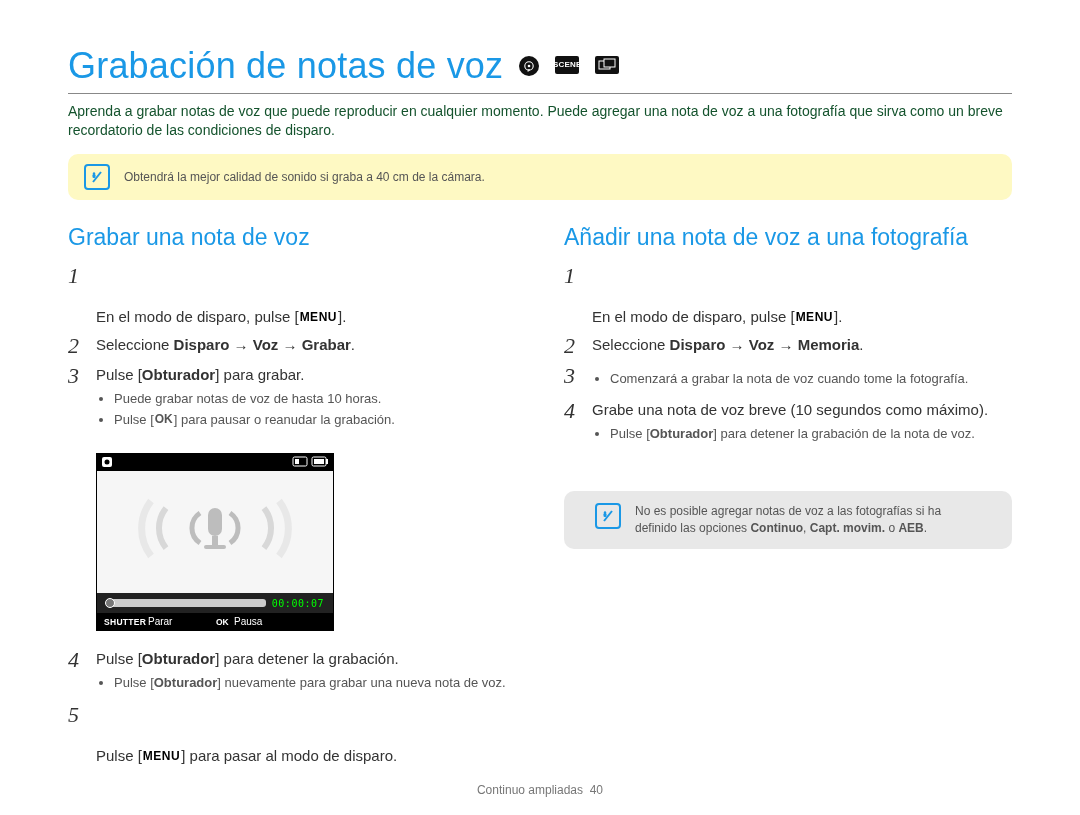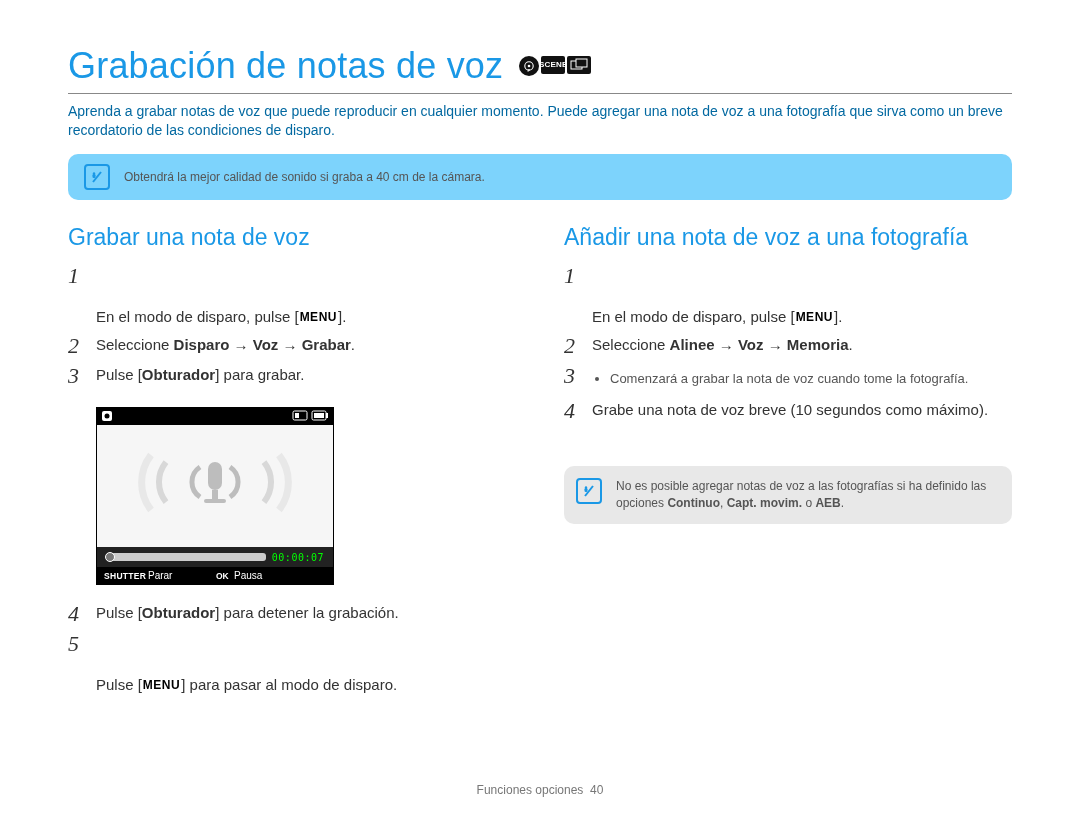--- a/index.html
+++ b/index.html
@@ -26,50 +26,50 @@
     margin: 0 0 2px 0;
     border-bottom: 1px solid #888;
     padding-bottom: 6px;
     letter-spacing: 0.2px;
     display: flex;
     align-items: center;
     gap: 10px;
   }
   .mode-icons {
     display: inline-flex;
-    gap: 2px;
+    gap: 16px;
     vertical-align: middle;
     margin-left: 6px;
   }
   .mode-icon {
     display: inline-flex;
     align-items: center;
     justify-content: center;
     width: 24px;
     height: 18px;
     background: #111;
     color: #fff;
     font-size: 8px;
     font-weight: bold;
     border-radius: 2px;
     line-height: 1;
     font-family: Arial, sans-serif;
   }
   .intro {
     font-size: 14px;
     line-height: 1.35;
-    color: #0369a1;
+    color: #14532d;
     margin: 8px 0 14px 0;
     font-weight: 300;
   }
   .info-box {
     display: flex;
     align-items: center;
     gap: 14px;
-    background: #7dd3fc;
+    background: #fef9c3;
     border-radius: 10px;
     padding: 10px 16px;
     font-size: 12px;
     color: #555;
     margin-bottom: 24px;
   }
   .info-icon {
     width: 22px;
     height: 22px;
     border: 2px solid #1a98e6;
@@ -156,21 +156,21 @@
   .device-fig {
     margin: 20px 0 14px 28px;
     width: 232px;
   }
   .info-box2 {
     display: flex;
     align-items: flex-start;
     gap: 14px;
     background: #e8e8e8;
     border-radius: 10px;
-    padding: 12px 12px;
+    padding: 12px 31px;
     font-size: 12px;
     color: #555;
     margin-top: 44px;
   }
   .info-box2 .text { line-height: 1.4; }
   .footer {
     position: absolute;
     bottom: 18px;
     width: 100%;
     left: 0;
@@ -231,20 +231,26 @@
         <li>
           <span class="step-num">2</span>
           <div class="step-body">
             <span>Seleccione </span><strong>Disparo → Voz → Grabar</strong><span>.</span>
           </div>
         </li>
         <li>
           <span class="step-num">3</span>
           <div class="step-body">
             <span>Pulse [</span><strong>Obturador</strong><span>] para grabar.</span>
+            <ul class="sub-bullets">
+              <li>Puede grabar notas de voz de hasta 10 horas.</li>
+              <li>
+                <span>Pulse [</span><span class="ok-label">OK</span><span>] para pausar o reanudar la grabación.</span>
+              </li>
+            </ul>
           </div>
         </li>
       </ul>
 
       <div class="device-fig">
         <svg width="238" height="178" viewBox="0 0 238 178">
           <rect x="0.5" y="0.5" width="237" height="177" fill="#fff" stroke="#000" stroke-width="1"></rect>
 
           <rect x="1" y="1" width="236" height="17" fill="#000"></rect>
 
@@ -284,20 +290,25 @@
           <text x="120" y="172" font-size="8.5" fill="#fff" font-weight="900">OK</text>
           <text x="138" y="172" font-size="10" fill="#fff">Pausa</text>
         </svg>
       </div>
 
       <ul class="steps">
         <li>
           <span class="step-num">4</span>
           <div class="step-body">
             <span>Pulse [</span><strong>Obturador</strong><span>] para detener la grabación.</span>
+            <ul class="sub-bullets">
+              <li>
+                <span>Pulse [</span><strong>Obturador</strong><span>] nuevamente para grabar una nueva nota de voz.</span>
+              </li>
+            </ul>
           </div>
         </li>
         <li>
           <span class="step-num">5</span>
           <div class="step-body">
             <span>Pulse [</span><span class="menu-label">MENU</span><span>] para pasar al modo de disparo.</span>
           </div>
         </li>
       </ul>
     </div>
@@ -307,50 +318,55 @@
       <ul class="steps">
         <li>
           <span class="step-num">1</span>
           <div class="step-body">
             <span>En el modo de disparo, pulse [</span><span class="menu-label">MENU</span><span>].</span>
           </div>
         </li>
         <li>
           <span class="step-num">2</span>
           <div class="step-body">
-            <span>Seleccione </span><strong>Alinee → Voz → Memoria</strong><span>.</span>
+            <span>Seleccione </span><strong>Disparo → Voz → Memoria</strong><span>.</span>
           </div>
         </li>
         <li>
           <span class="step-num">3</span>
           <div class="step-body">
             <ul class="sub-bullets">
               <li>Comenzará a grabar la nota de voz cuando tome la fotografía.</li>
             </ul>
           </div>
         </li>
         <li>
           <span class="step-num">4</span>
           <div class="step-body">
             <span>Grabe una nota de voz breve (10 segundos como máximo).</span>
+            <ul class="sub-bullets">
+              <li>
+                <span>Pulse [</span><strong>Obturador</strong><span>] para detener la grabación de la nota de voz.</span>
+              </li>
+            </ul>
           </div>
         </li>
       </ul>
 
       <div class="info-box2">
         <span class="info-icon">
           <svg width="12" height="12" viewBox="0 0 12 12">
               <path d="M2 11 L10 1" stroke="#1a98e6" stroke-width="2" fill="none"></path>
               <circle cx="3" cy="2.5" r="1.2" fill="#1a98e6"></circle>
               <rect x="1.5" y="3" width="3" height="4" rx="1.2" fill="#1a98e6"></rect>
             </svg>
         </span>
         <span class="text">
           <span>No es posible agregar notas de voz a las fotografías si ha definido las opciones </span><strong>Continuo</strong><span>, </span><strong>Capt. movim.</strong><span> o </span><strong>AEB</strong><span>.</span>
         </span>
       </div>
     </div>
   </div>
 
   <div class="footer">
-    <span>Funciones opciones</span>&nbsp;&nbsp;<span>40</span>
+    <span>Continuo ampliadas</span>&nbsp;&nbsp;<span>40</span>
   </div>
 </div>
 
 </body></html>

